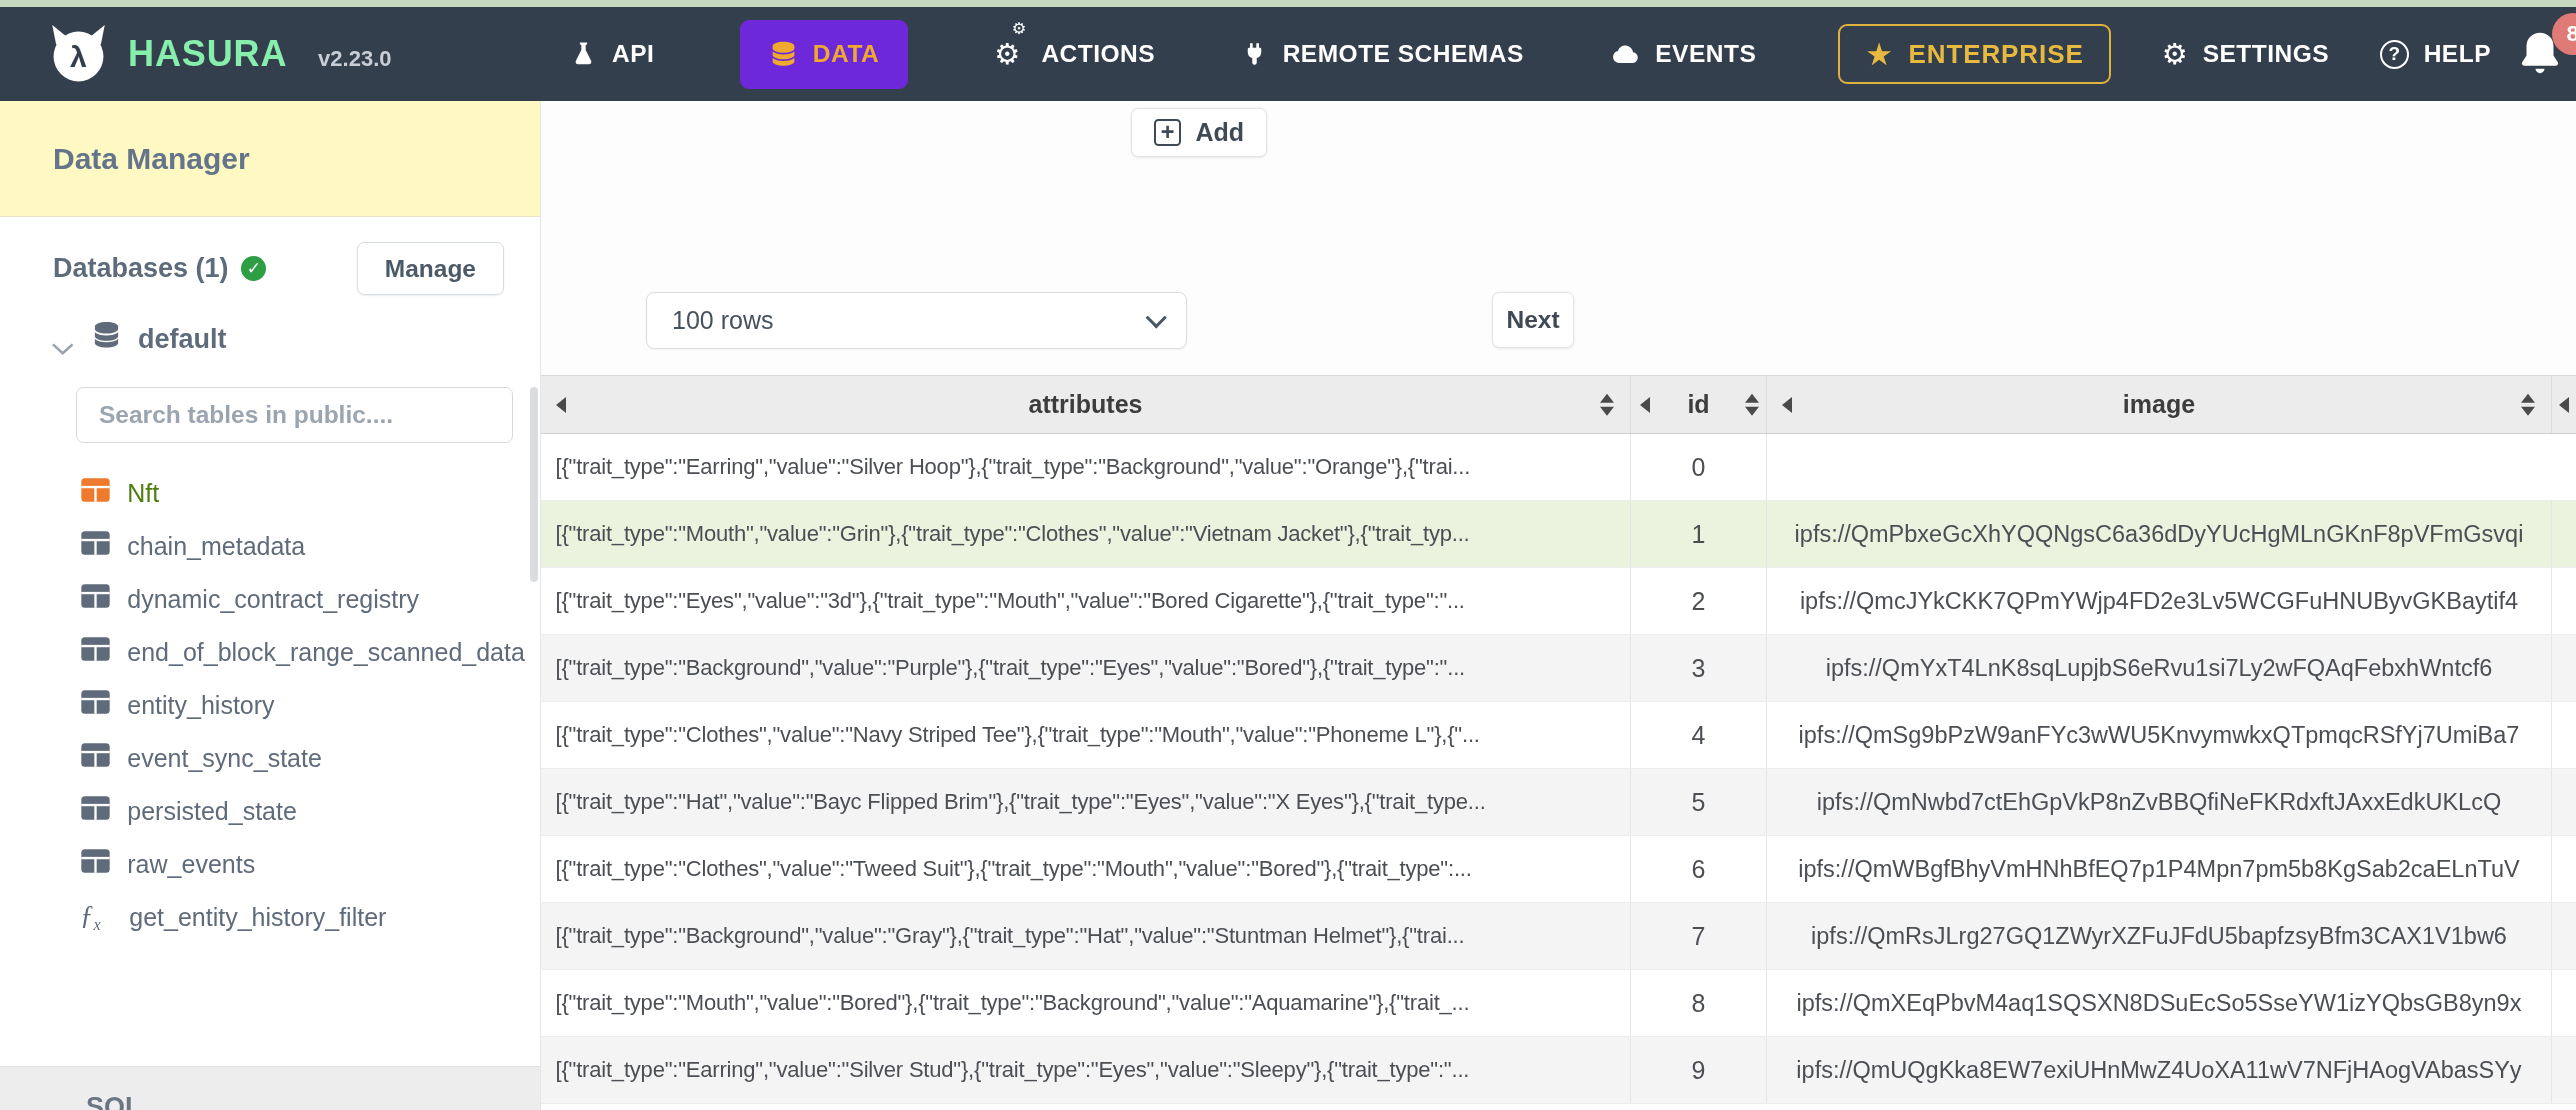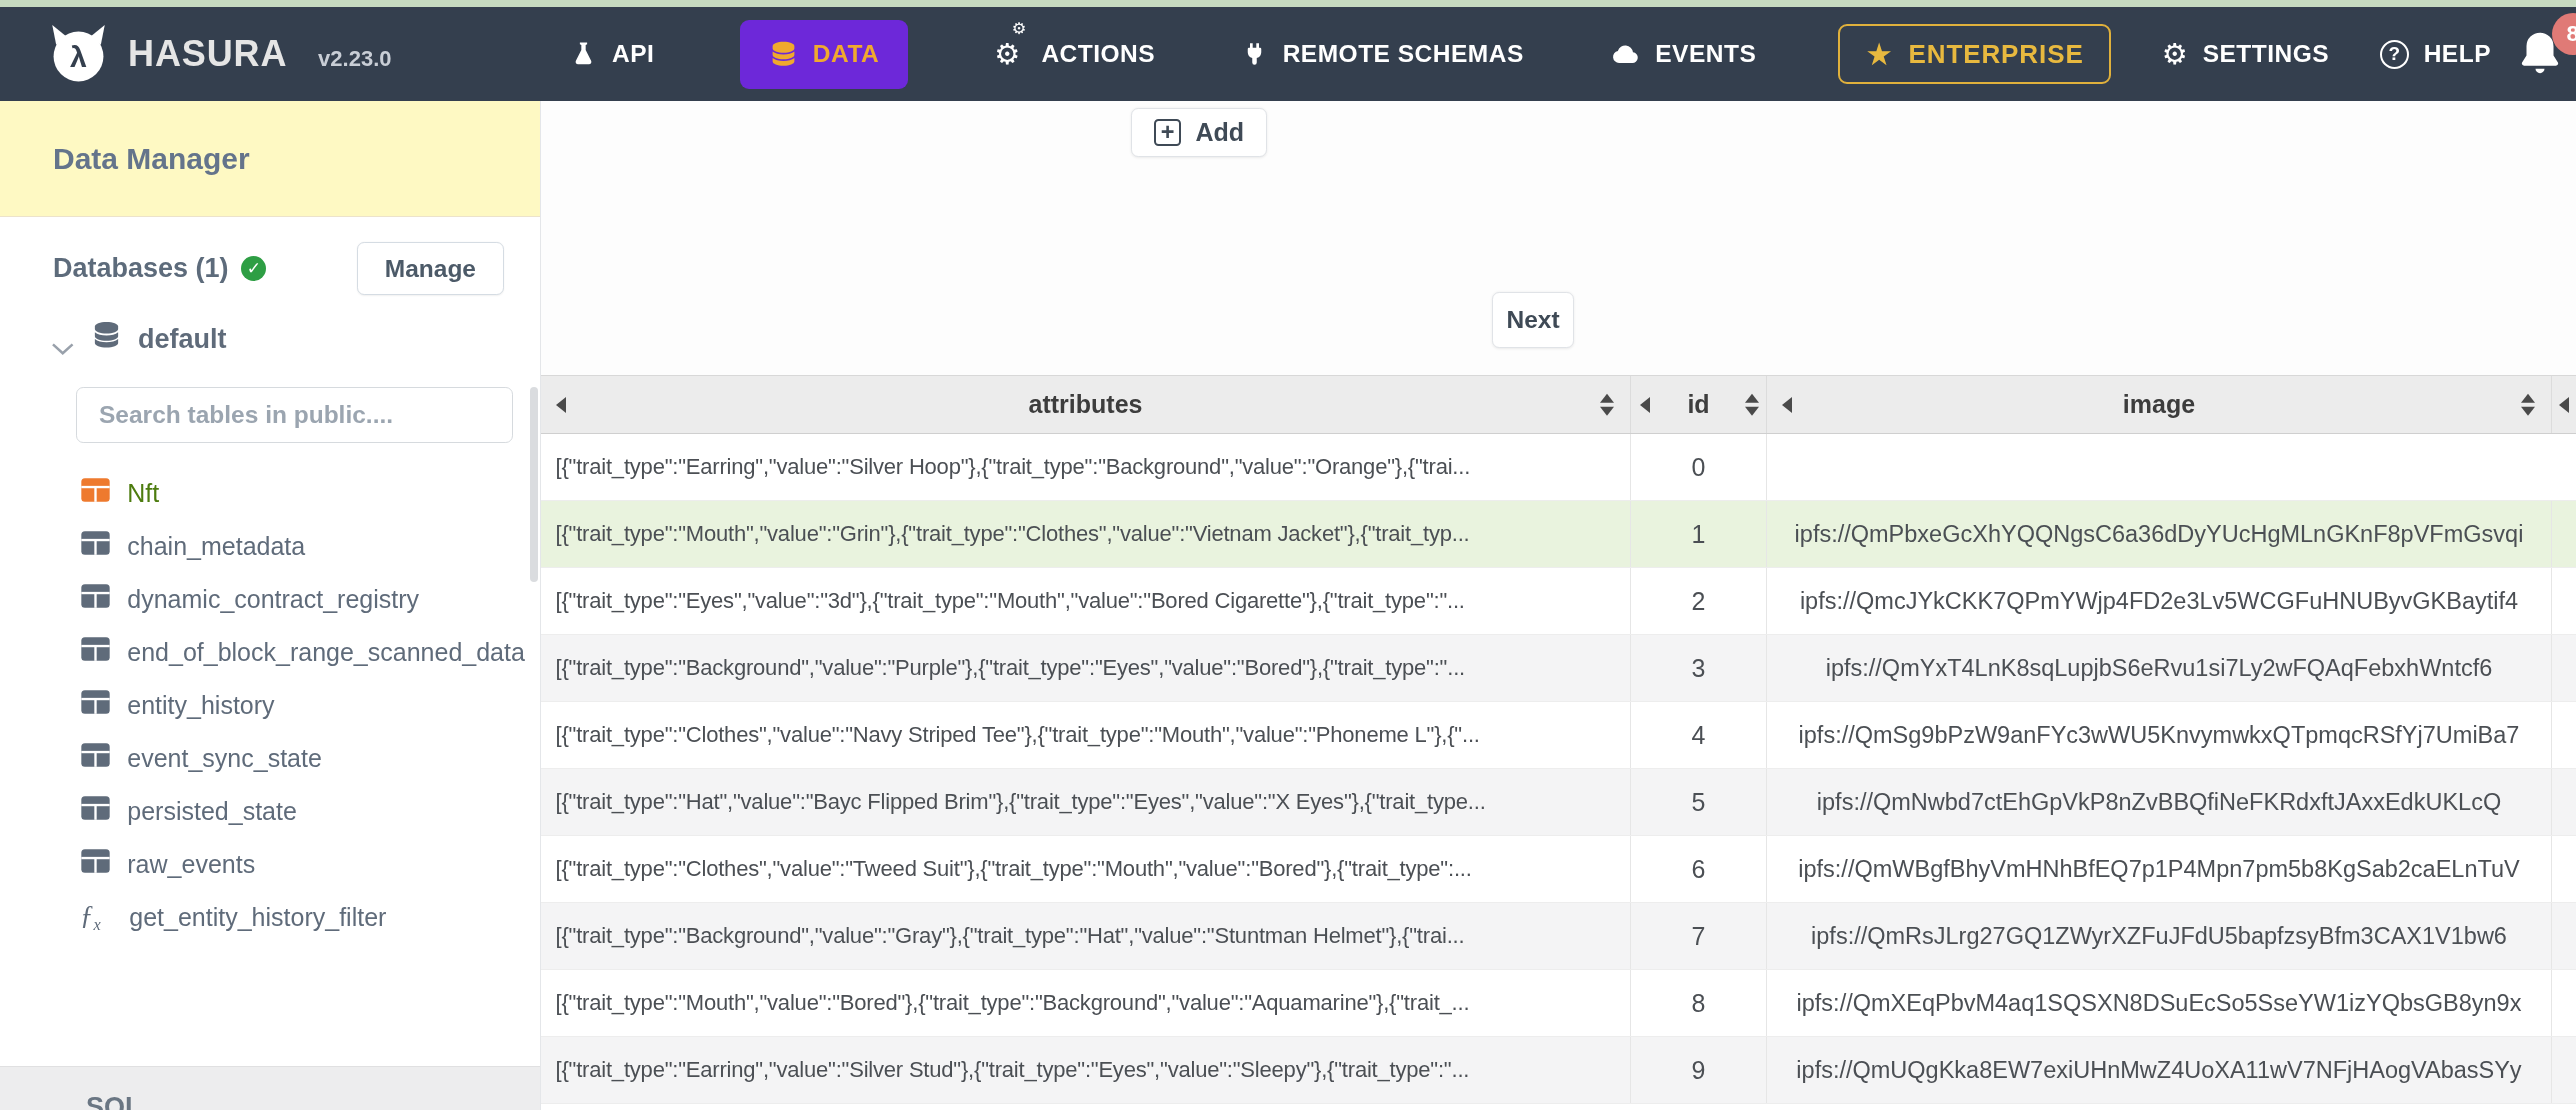--- a/index.html
+++ b/index.html
@@ -5,21 +5,21 @@
   * { margin:0; padding:0; box-sizing:border-box; }
   body { font-family:"Liberation Sans","DejaVu Sans",sans-serif; }
   .page { position:relative; width:2576px; height:1110px; overflow:hidden; background:#fdfdfd; }
 
   
   .top-strip { height:7.2px; width:100%; background:#c6dac0; }
 
   
   .navbar { position:relative; height:94px; background:#343f4e; display:flex; align-items:center; padding-left:47px; }
   .brand-group { display:flex; align-items:center; gap:18px; }
-  .brand-text { color:#e5e5e5; font-size:36px; font-weight:bold; letter-spacing:0.9px; }
+  .brand-text { color:#86efac; font-size:36px; font-weight:bold; letter-spacing:0.9px; }
   .version-text { color:#c9ced6; font-size:22px; margin-left:12.7px; margin-top:9px; font-weight:600; }
   .nav-items { display:flex; align-items:center; margin-left:177px; gap:86px; }
   .nav-item { display:flex; align-items:center; gap:14.5px; color:#ffffff; font-size:24.5px; font-weight:bold; letter-spacing:0.5px; cursor:pointer; white-space:nowrap; }
   .nav-item svg, .nav-right svg { display:block; }
   .nav-item.active { background:#6d28d9; color:#f0a92e; height:69px; padding:9px 29px; border-radius:9px; }
   .gear-glyph { font-size:29px; line-height:1; }
   .gear-glyph.small { font-size:16.3px; margin-left:-9px; margin-top:-20px; }
   .nav-right { position:absolute; right:85px; top:0; height:94px; display:flex; align-items:center; gap:51px; }
   .enterprise-btn { display:flex; align-items:center; gap:14.5px; border:2.7px solid #e0b13c; border-radius:9px; height:60px; padding:0 25px; color:#e8b93f; font-size:26px; font-weight:bold; letter-spacing:0.9px; cursor:pointer; }
   .star-glyph { color:#e8b93f; font-size:31px; line-height:1; }
@@ -299,20 +299,24 @@
       <span>SQL</span>
     </div>
   </aside>
 
   <main class="main">
     <button class="add-btn">
       <span class="plus-square">+</span>
       <span>Add</span>
     </button>
 
+    <div class="rows-select">
+      <span>100 rows</span>
+      <span class="select-chev"></span>
+    </div>
     <button class="next-btn">Next</button>
 
     <div class="dtable">
       <div class="thead">
         <div class="th th-attr">
           <span class="col-tri"></span>
           <span>attributes</span>
           <span class="sort">
               <span class="up"></span>
               <span class="down"></span>

